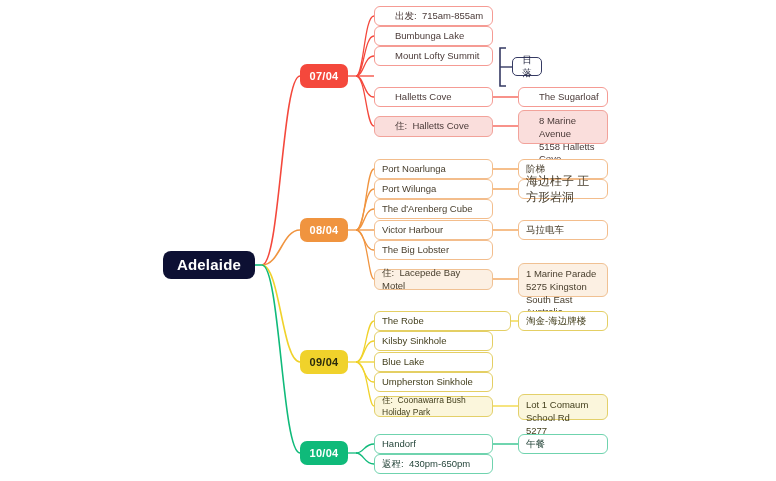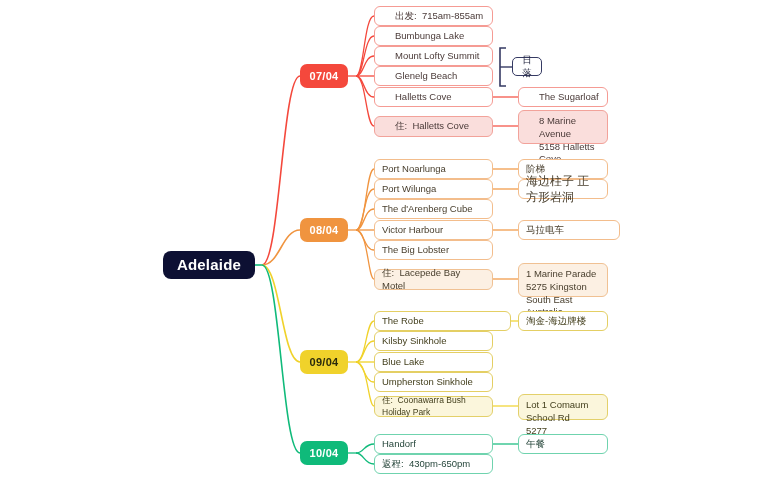--- a/index.html
+++ b/index.html
@@ -155,23 +155,20 @@
 
   <div class="node leaf b-red" style="left:374px; top:6px; width:119px; height:20px;">
     <span class="txt">出发:  715am-855am</span>
   </div>
   <div class="node leaf b-red" style="left:374px; top:26px; width:119px; height:20px;">
     <span class="txt">Bumbunga Lake</span>
   </div>
   <div class="node leaf b-red" style="left:374px; top:46px; width:119px; height:20px;">
     <span class="txt">Mount Lofty Summit</span>
   </div>
-  <div class="node leaf b-red" style="left:374px; top:66px; width:119px; height:20px;">
-    <span class="txt">Glenelg Beach</span>
-  </div>
   <div class="node leaf b-red" style="left:374px; top:87px; width:119px; height:20px;">
     <span class="txt">Halletts Cove</span>
   </div>
   <div class="node leaf b-red" style="left:518px; top:87px; width:90px; height:20px;">
     <span class="txt">The Sugarloaf</span>
   </div>
 
   <div class="node leaf b-red fill-red" style="left:374px; top:116px; width:119px; height:21px;justify-content:flex-end;">
     <span class="txt">住:  Halletts Cove</span>
   </div>
@@ -203,21 +200,21 @@
     <span class="txt" style="font-size:12px;">海边柱子 正方形岩洞</span>
   </div>
 
   <div class="node leaf b-orange" style="left:374px; top:199px; width:119px; height:20px;">
     <span class="txt">The d'Arenberg Cube</span>
   </div>
 
   <div class="node leaf b-orange" style="left:374px; top:220px; width:119px; height:20px;">
     <span class="txt">Victor Harbour</span>
   </div>
-  <div class="node leaf b-orange" style="left:518px; top:220px; width:102px; height:20px;">
+  <div class="node leaf b-orange" style="left:518px; top:220px; width:90px; height:20px;">
     <span class="txt">马拉电车</span>
   </div>
 
   <div class="node leaf b-orange" style="left:374px; top:240px; width:119px; height:20px;">
     <span class="txt">The Big Lobster</span>
   </div>
 
   <div class="node leaf b-orange fill-orange" style="left:374px; top:269px; width:119px; height:21px;">
     <span class="txt">住:  Lacepede Bay Motel</span>
   </div>

